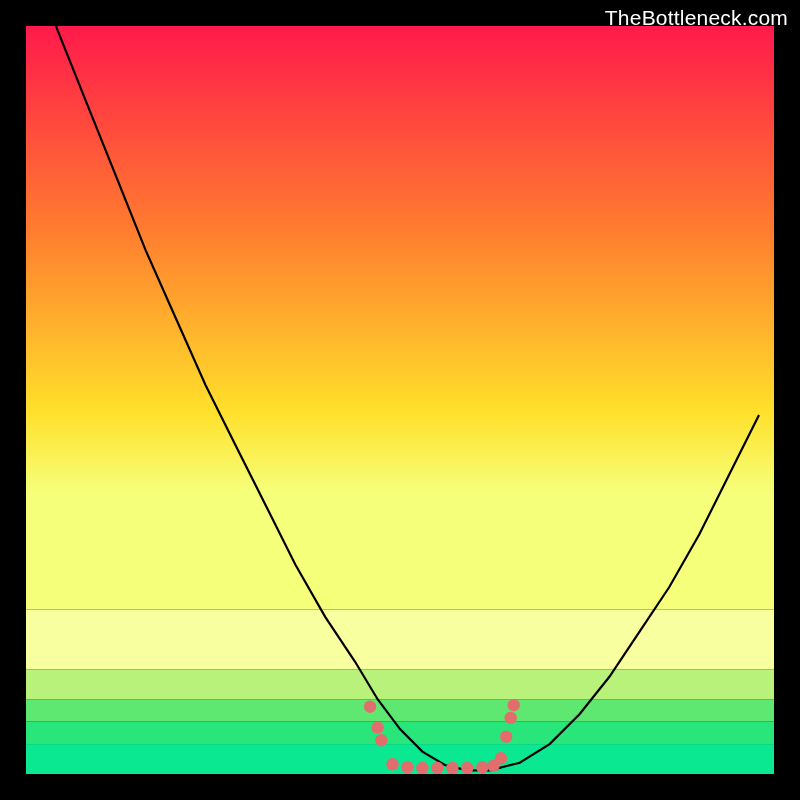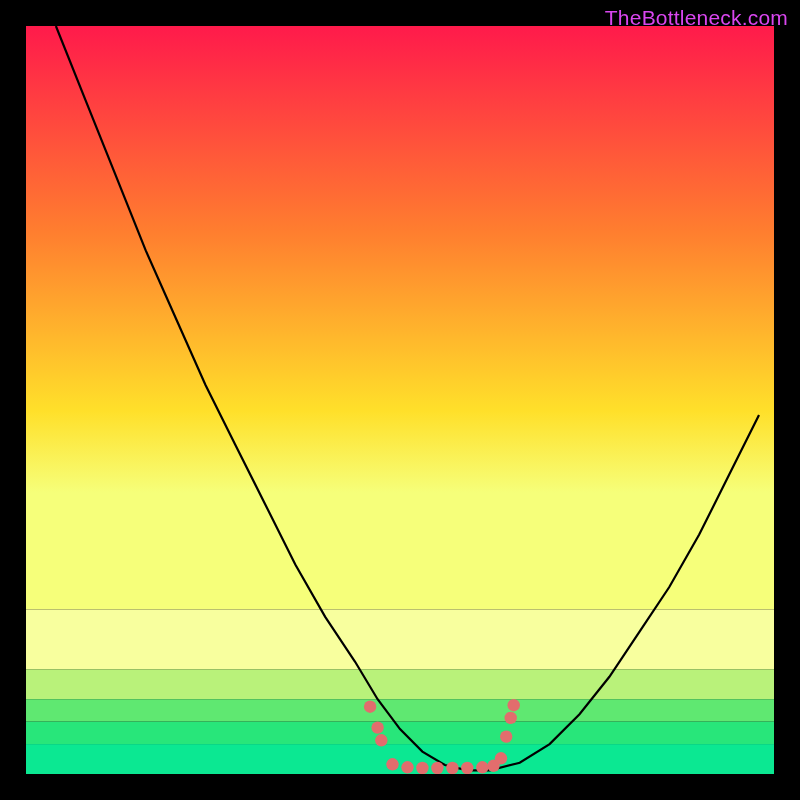--- a/index.html
+++ b/index.html
@@ -23,21 +23,21 @@
     position: absolute;
     left: 0;
     top: 0;
     width: 748px;
     height: 748px;
   }
   .watermark {
     position: absolute;
     top: 6px;
     right: 12px;
-    color: #d946ef;
+    color: #ffffff;
     font-size: 21px;
     font-weight: 500;
     letter-spacing: 0.2px;
     z-index: 30;
   }
   svg {
     display: block;
   }
   .gradient-rect {
     

